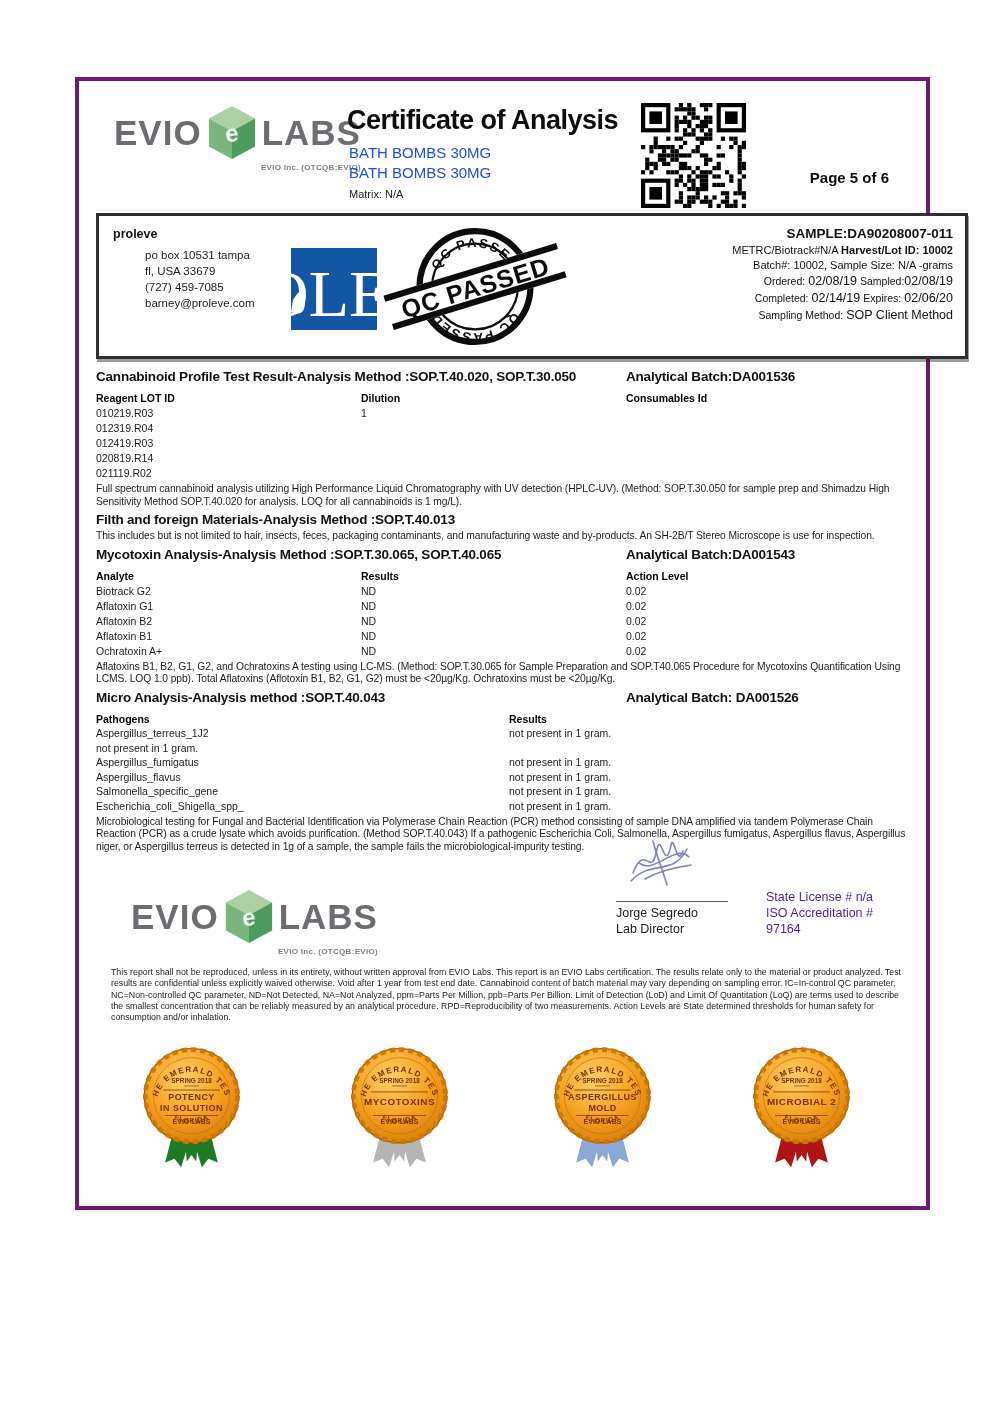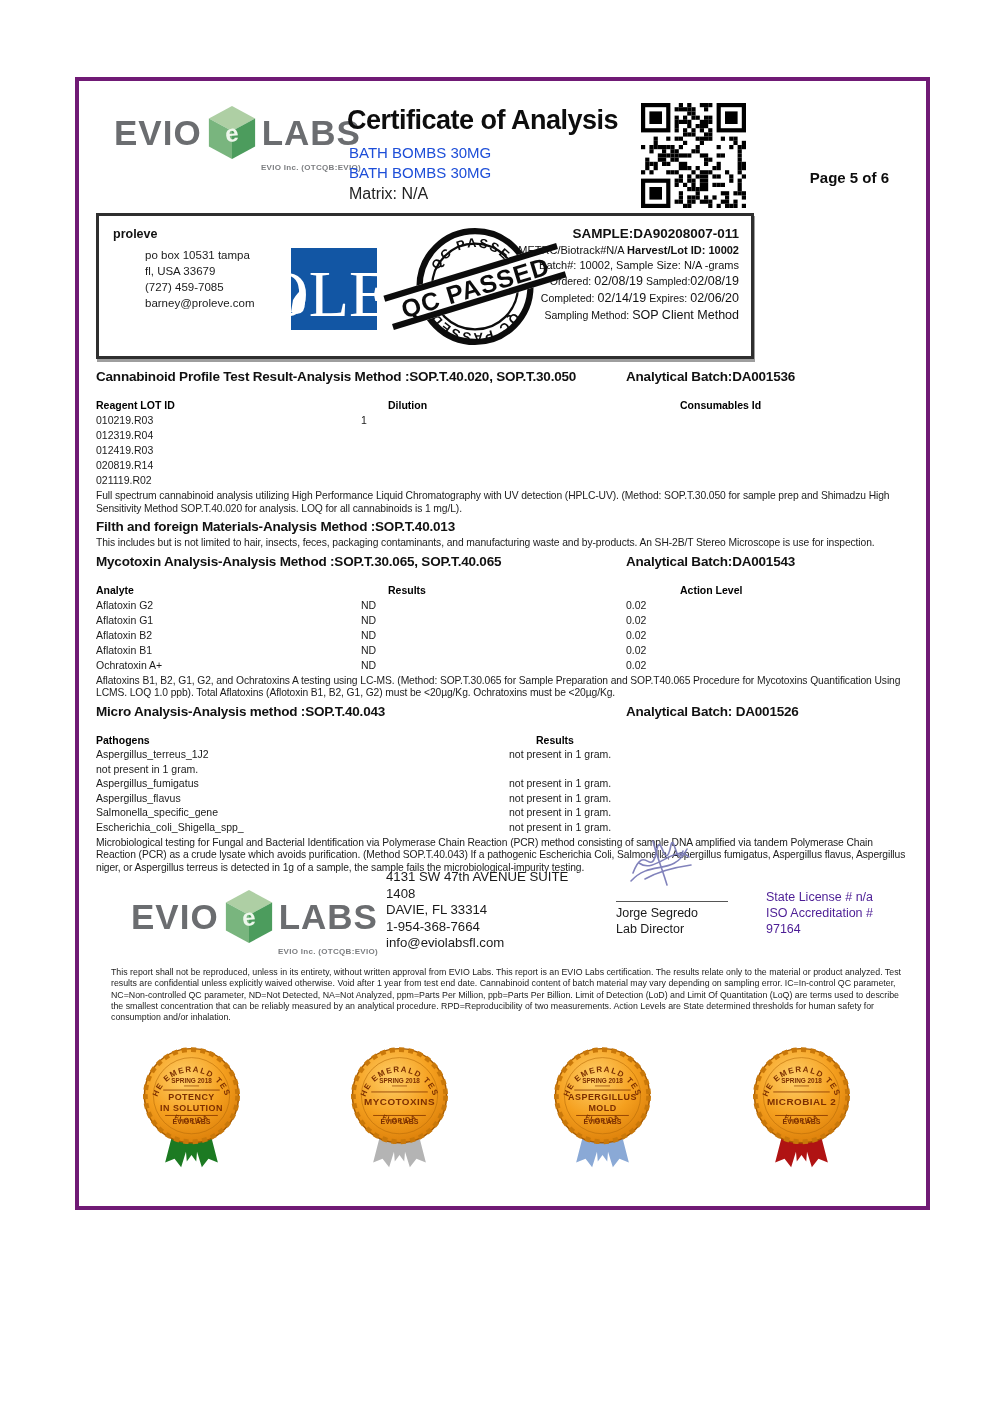--- a/index.html
+++ b/index.html
@@ -10,27 +10,27 @@
 
   
   .brand { position:absolute; display:flex; align-items:center; }
   .hdr-brand { left:35px; top:24px; }
   .brand .bword { font-size:35px; font-weight:bold; color:#6b6d70; letter-spacing:1px; }
   .brand .cube { margin:0 4px; }
   .brand .sub { position:absolute; right:0; bottom:-11px; font-size:8px; font-weight:bold; color:#7c7e81; letter-spacing:.3px; }
   .cert-title { position:absolute; left:268px; top:24px; font-size:27px; font-weight:800; letter-spacing:-.5px; color:#0d0d0d; }
   .prod-block { position:absolute; left:270px; top:62px; line-height:20px; }
   .prod-block .p { font-size:15px; color:#1d4ed8; }
-  .prod-block .m { font-size:16px; color:#222; margin-top:1px; }
+  .prod-block .m { font-size:11px; color:#222; margin-top:1px; }
   #qr { position:absolute; left:562px; top:22px; width:105px; height:105px; }
   .pagenum { position:absolute; left:690px; top:88px; width:120px; text-align:right;
              font-size:15px; font-weight:800; color:#0d0d0d; }
 
   
-  .samplebox { position:absolute; left:17px; top:132px; width:658px; height:146px;
+  .samplebox { position:absolute; left:17px; top:132px; width:872px; height:146px;
                border:3px solid #2f2f2f; background:#fff; box-shadow:1px 3px 0 rgba(40,40,40,.45); }
   .client { position:absolute; left:14px; top:10px; line-height:16px; }
   .client .nm { font-size:12.5px; font-weight:bold; margin-bottom:5px; }
   .client .ln { font-size:11.5px; color:#1a1a1a;margin-left:32px; }
   .bluelogo { position:absolute; left:192px; top:32px; width:86px; height:82px; overflow:hidden; }
   .stamp { position:absolute; left:300px; top:5px; }
   .sampinfo { position:absolute; right:12px; top:10px; text-align:right; width:330px; }
   .sampinfo .sid { font-size:13.5px; font-weight:800; }
   .sampinfo .row { margin-top:3px; font-size:11px; color:#111; }
   .sampinfo .bld { font-weight:800; }
@@ -38,21 +38,21 @@
   .sampinfo .val { font-size:12.5px; }
 
   
   .content { position:absolute; left:17px; top:288px; width:812px; }
   .sec-head { position:relative; font-size:13.5px; font-weight:800; letter-spacing:-.2px; height:17px; }
   .sec-head .bt { position:absolute; left:530px; top:0; }
   .t3 { display:grid; grid-template-columns:265px 265px 1fr; font-size:10.5px; line-height:15px; color:#1a1a1a; }
   .t2 { display:grid; grid-template-columns:413px 1fr; font-size:10.5px; line-height:14.6px; color:#1a1a1a; }
   .thead { font-weight:bold; color:#000; }
   .note { font-size:10.3px; line-height:12.5px; color:#1c1c1c; letter-spacing:-.1px; margin:2px 0 4px 0; }
-  .mt2 { margin-top:2px; } .mt3 { margin-top:12px;gap:27px; } .mt4 { margin-top:4px; }
+  .mt2 { margin-top:2px; } .mt3 { margin-top:5px; } .mt4 { margin-top:4px; }
 
   
   .ftr-brand { left:52px; top:808px; }
   .addr { position:absolute; left:307px; top:788px; font-size:13.2px; line-height:16.5px; color:#1a1a1a; }
   .sig { position:absolute; left:540px; top:746px; }
   .signblock { position:absolute; left:537px; top:820px; width:112px; }
   .signblock .line { border-top:1.5px solid #555; margin-bottom:4px; }
   .signblock .t { font-size:12.5px; line-height:15.5px; color:#1a1a1a; }
   .license { position:absolute; left:687px; top:808px; font-size:12.5px; line-height:16px; color:#4c1d95; }
   .disclaimer { position:absolute; left:32px; top:886px; width:798px;
@@ -415,21 +415,21 @@
       <span class="bt">Analytical Batch:DA001543</span>
     </div>
     <div class="t3 thead mt3">
       <span>Analyte</span>
       <span>Results</span>
       <span>Action Level</span>
     </div>
     <div>
 
         <div class="t3">
-          <span>Aflatoxin G2</span>
+          <span>Biotrack G2</span>
           <span>ND</span>
           <span>0.02</span>
         </div>
 
         <div class="t3">
           <span>Aflatoxin G1</span>
           <span>ND</span>
           <span>0.02</span>
         </div>
 
@@ -500,28 +500,20 @@
     <svg class="cube" width="52" height="56" viewBox="0 0 54 58">
       <polygon points="27,1 51,14 27,27 3,14" fill="#aecfa4"></polygon>
       <polygon points="3,14 27,27 27,56 3,43" fill="#79b57e"></polygon>
       <polygon points="51,14 27,27 27,56 51,43" fill="#4c9c5d"></polygon>
       <text x="27" y="38" font-size="25" font-weight="bold" fill="#eef6ec" text-anchor="middle" transform="rotate(-6 27 32)">e</text>
     </svg>
     <span class="bword">LABS</span>
     <span class="sub">EVIO Inc. (OTCQB:EVIO)</span>
   </div>
 
-  <div class="addr">
-
-  <div>4131 SW 47th AVENUE SUITE</div>
-      <div>1408</div>
-      <div>DAVIE, FL 33314</div>
-      <div>1-954-368-7664</div>
-      <div>info@eviolabsfl.com</div>
-    </div>
 
   <div class="sig">
     <svg width="100" height="68" viewBox="0 0 100 68">
       <g fill="none" stroke="#7b7cb8" stroke-width="1.6" stroke-linecap="round" opacity=".95">
         <path d="M14,46 C26,14 32,54 38,22 C42,4 46,48 52,18 C55,6 58,42 64,24"></path>
         <path d="M20,36 C36,48 56,16 70,30"></path>
         <path d="M12,54 C32,32 54,50 68,22"></path>
         <path d="M26,52 C40,44 58,40 72,38"></path>
         <path d="M34,14 C38,30 44,44 48,58"></path>
       </g>

